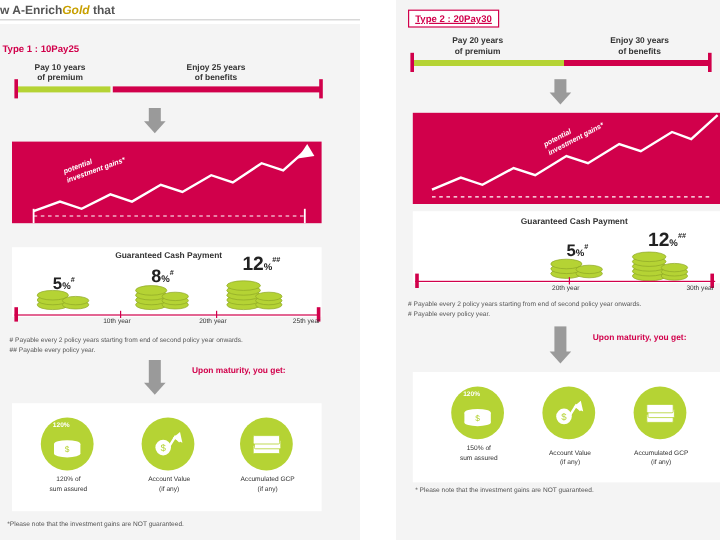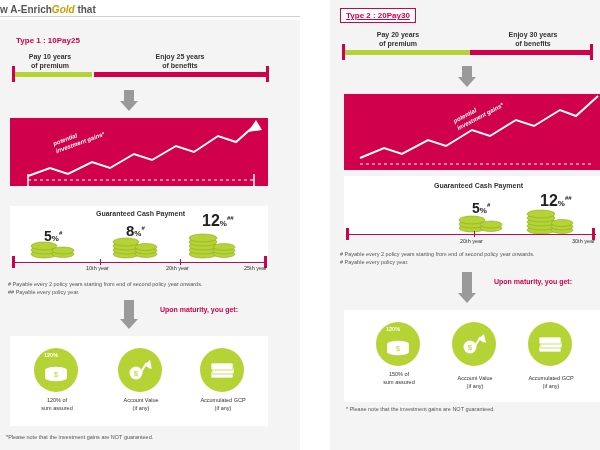--- a/index.html
+++ b/index.html
@@ -36,21 +36,21 @@
 </head>
 <body>
 
 <div style="position:absolute;left:0;top:4px;font-size:10px;font-weight:bold;color:#555;">
   <span>w A-Enrich</span><span class="gold" style="font-weight:bold;">Gold</span><span> that</span>
 </div>
 <div style="position:absolute;left:0;top:16px;width:300px;height:1px;background:#cfcfcf;"></div>
 
 <div class="panel" id="panel-left" style="top:20px;height:430px;"></div>
 
-<div class="type-label" style="left:16px;top:36px;text-align:right;">Type 1 : 10Pay25</div>
+<div class="type-label" style="left:2px;top:36px;text-align:right;">Type 1 : 10Pay25</div>
 
 <div class="small-lbl" style="left:10px;top:52px;width:80px;">
   <span>Pay 10 years</span><br>
   <span>of premium</span>
 </div>
 <div class="small-lbl" style="left:120px;top:52px;width:120px;">
   <span>Enjoy 25 years</span><br>
   <span>of benefits</span>
 </div>
 <div class="bar bar-green" style="left:14px;top:72px;width:78px;"></div>

